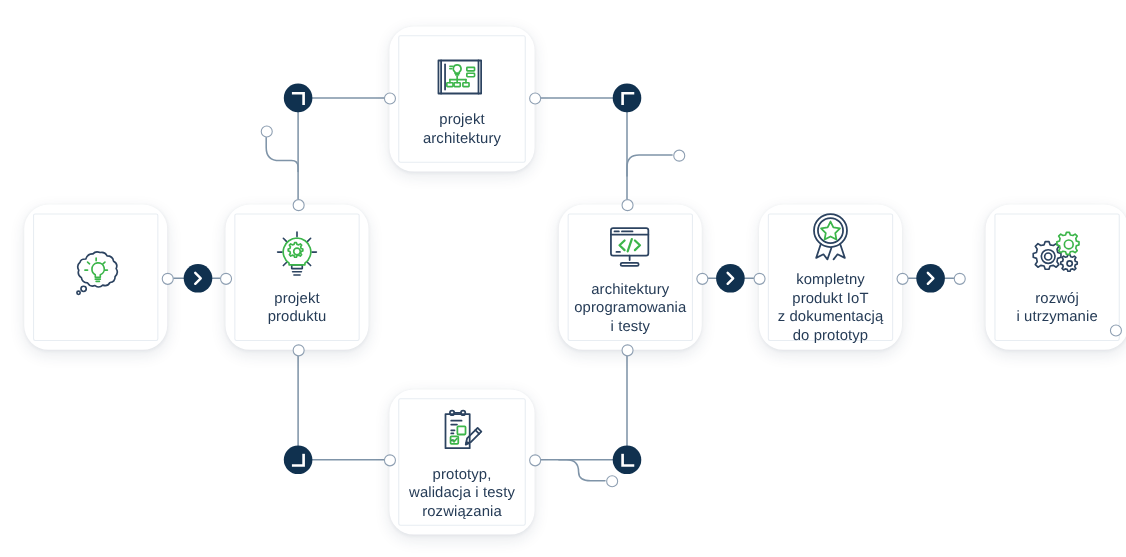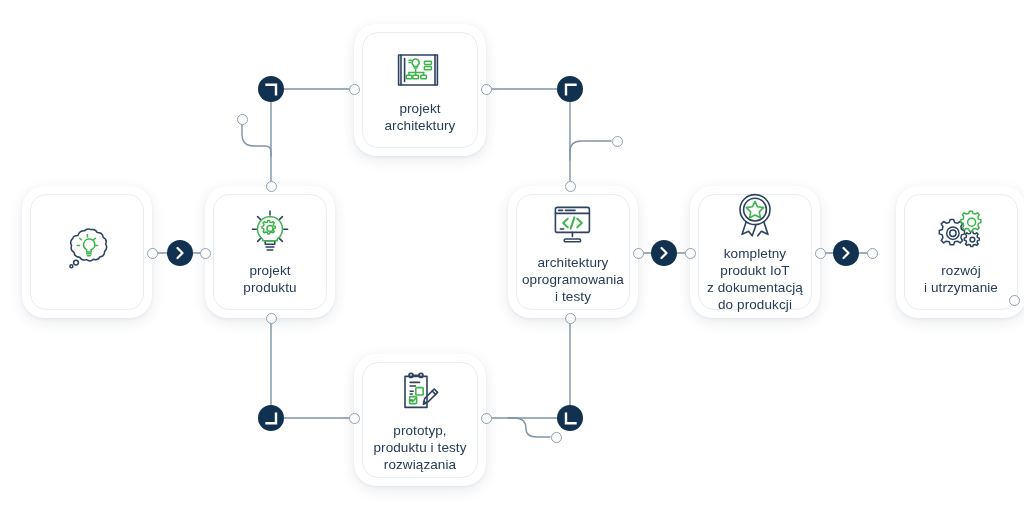--- a/index.html
+++ b/index.html
@@ -35,21 +35,21 @@
                 0 1px 3px rgba(30, 50, 80, 0.06);
     box-sizing: border-box;
   }
   .card-inner {
     position: absolute;
     left: 8px;
     top: 8px;
     right: 8px;
     bottom: 8px;
     border: 1px solid #e8edf2;
-    border-radius: 16px;
+    border-radius: 2px;
     background: #ffffff;
     display: flex;
     flex-direction: column;
     align-items: center;
     justify-content: center;
     box-sizing: border-box;
   }
   .card-icon {
     width: 54px;
     height: 48px;
@@ -250,21 +250,21 @@
             <path d="M27.4 32.6 l-1 2.6 2.6 -1"></path>
           </g>
           <g fill="none" stroke="#3cb54a" stroke-width="1.6" stroke-linecap="round" stroke-linejoin="round">
             <rect x="18.8" y="18.6" width="7.4" height="7.4" rx="0.8"></rect>
             <rect x="12.6" y="27.6" width="7" height="7" rx="0.8"></rect>
             <path d="M14.2 31 l1.6 1.6 2.6 -3"></path>
           </g>
         </svg>
       </div>
       <div class="card-label">prototyp,
-produktu i testy
+walidacja i testy
 rozwiązania</div>
     </div>
   </div>
 
   <div class="card" style="left:508px; top:186px; width:130px; height:132px;">
     <div class="card-inner">
       <div class="card-icon">
         <svg width="48" height="42" viewBox="0 0 48 42">
           <g fill="none" stroke="#2c4360" stroke-width="1.6" stroke-linecap="round" stroke-linejoin="round">
             <rect x="6.4" y="4.4" width="34" height="25" rx="2"></rect>
@@ -299,21 +299,21 @@
             <path d="M31.8 30.8 l4.2 12.6 -6.6 -3.2 -3.6 4.6"></path>
           </g>
           <g fill="none" stroke="#3cb54a" stroke-width="1.6" stroke-linecap="round" stroke-linejoin="round">
             <polygon points="23,10.4 25.6,15.8 31.6,16.6 27.3,20.9 28.4,26.8 23,24 17.6,26.8 18.7,20.9 14.4,16.6 20.4,15.8"></polygon>
           </g>
         </svg>
       </div>
       <div class="card-label">kompletny
 produkt IoT
 z dokumentacją
-do produkcji</div>
+do prototyp</div>
     </div>
   </div>
 
   <div class="card" style="left:896px; top:186px; width:130px; height:132px;">
     <div class="card-inner">
       <div class="card-icon">
         <svg width="50" height="44" viewBox="0 0 50 44">
           <g fill="none" stroke="#2c4360" stroke-width="1.5" stroke-linecap="round" stroke-linejoin="round">
             <path d="M18.6 12.6 l3 .6 2.6 -1.7 2.4 2.4 -1.7 2.6 .6 3 3 1 v3.4 l-3 1 -.6 3 1.7 2.6 -2.4 2.4 -2.6 -1.7 -3 .6 -1 3 h-3.4 l-1 -3 -3 -.6 -2.6 1.7 -2.4 -2.4 1.7 -2.6 -.6 -3 -3 -1 v-3.4 l3 -1 .6 -3 -1.7 -2.6 2.4 -2.4 2.6 1.7 3 -.6 1 -3 h3.4 z"></path>
             <circle cx="16.9" cy="23.2" r="6.2"></circle>

